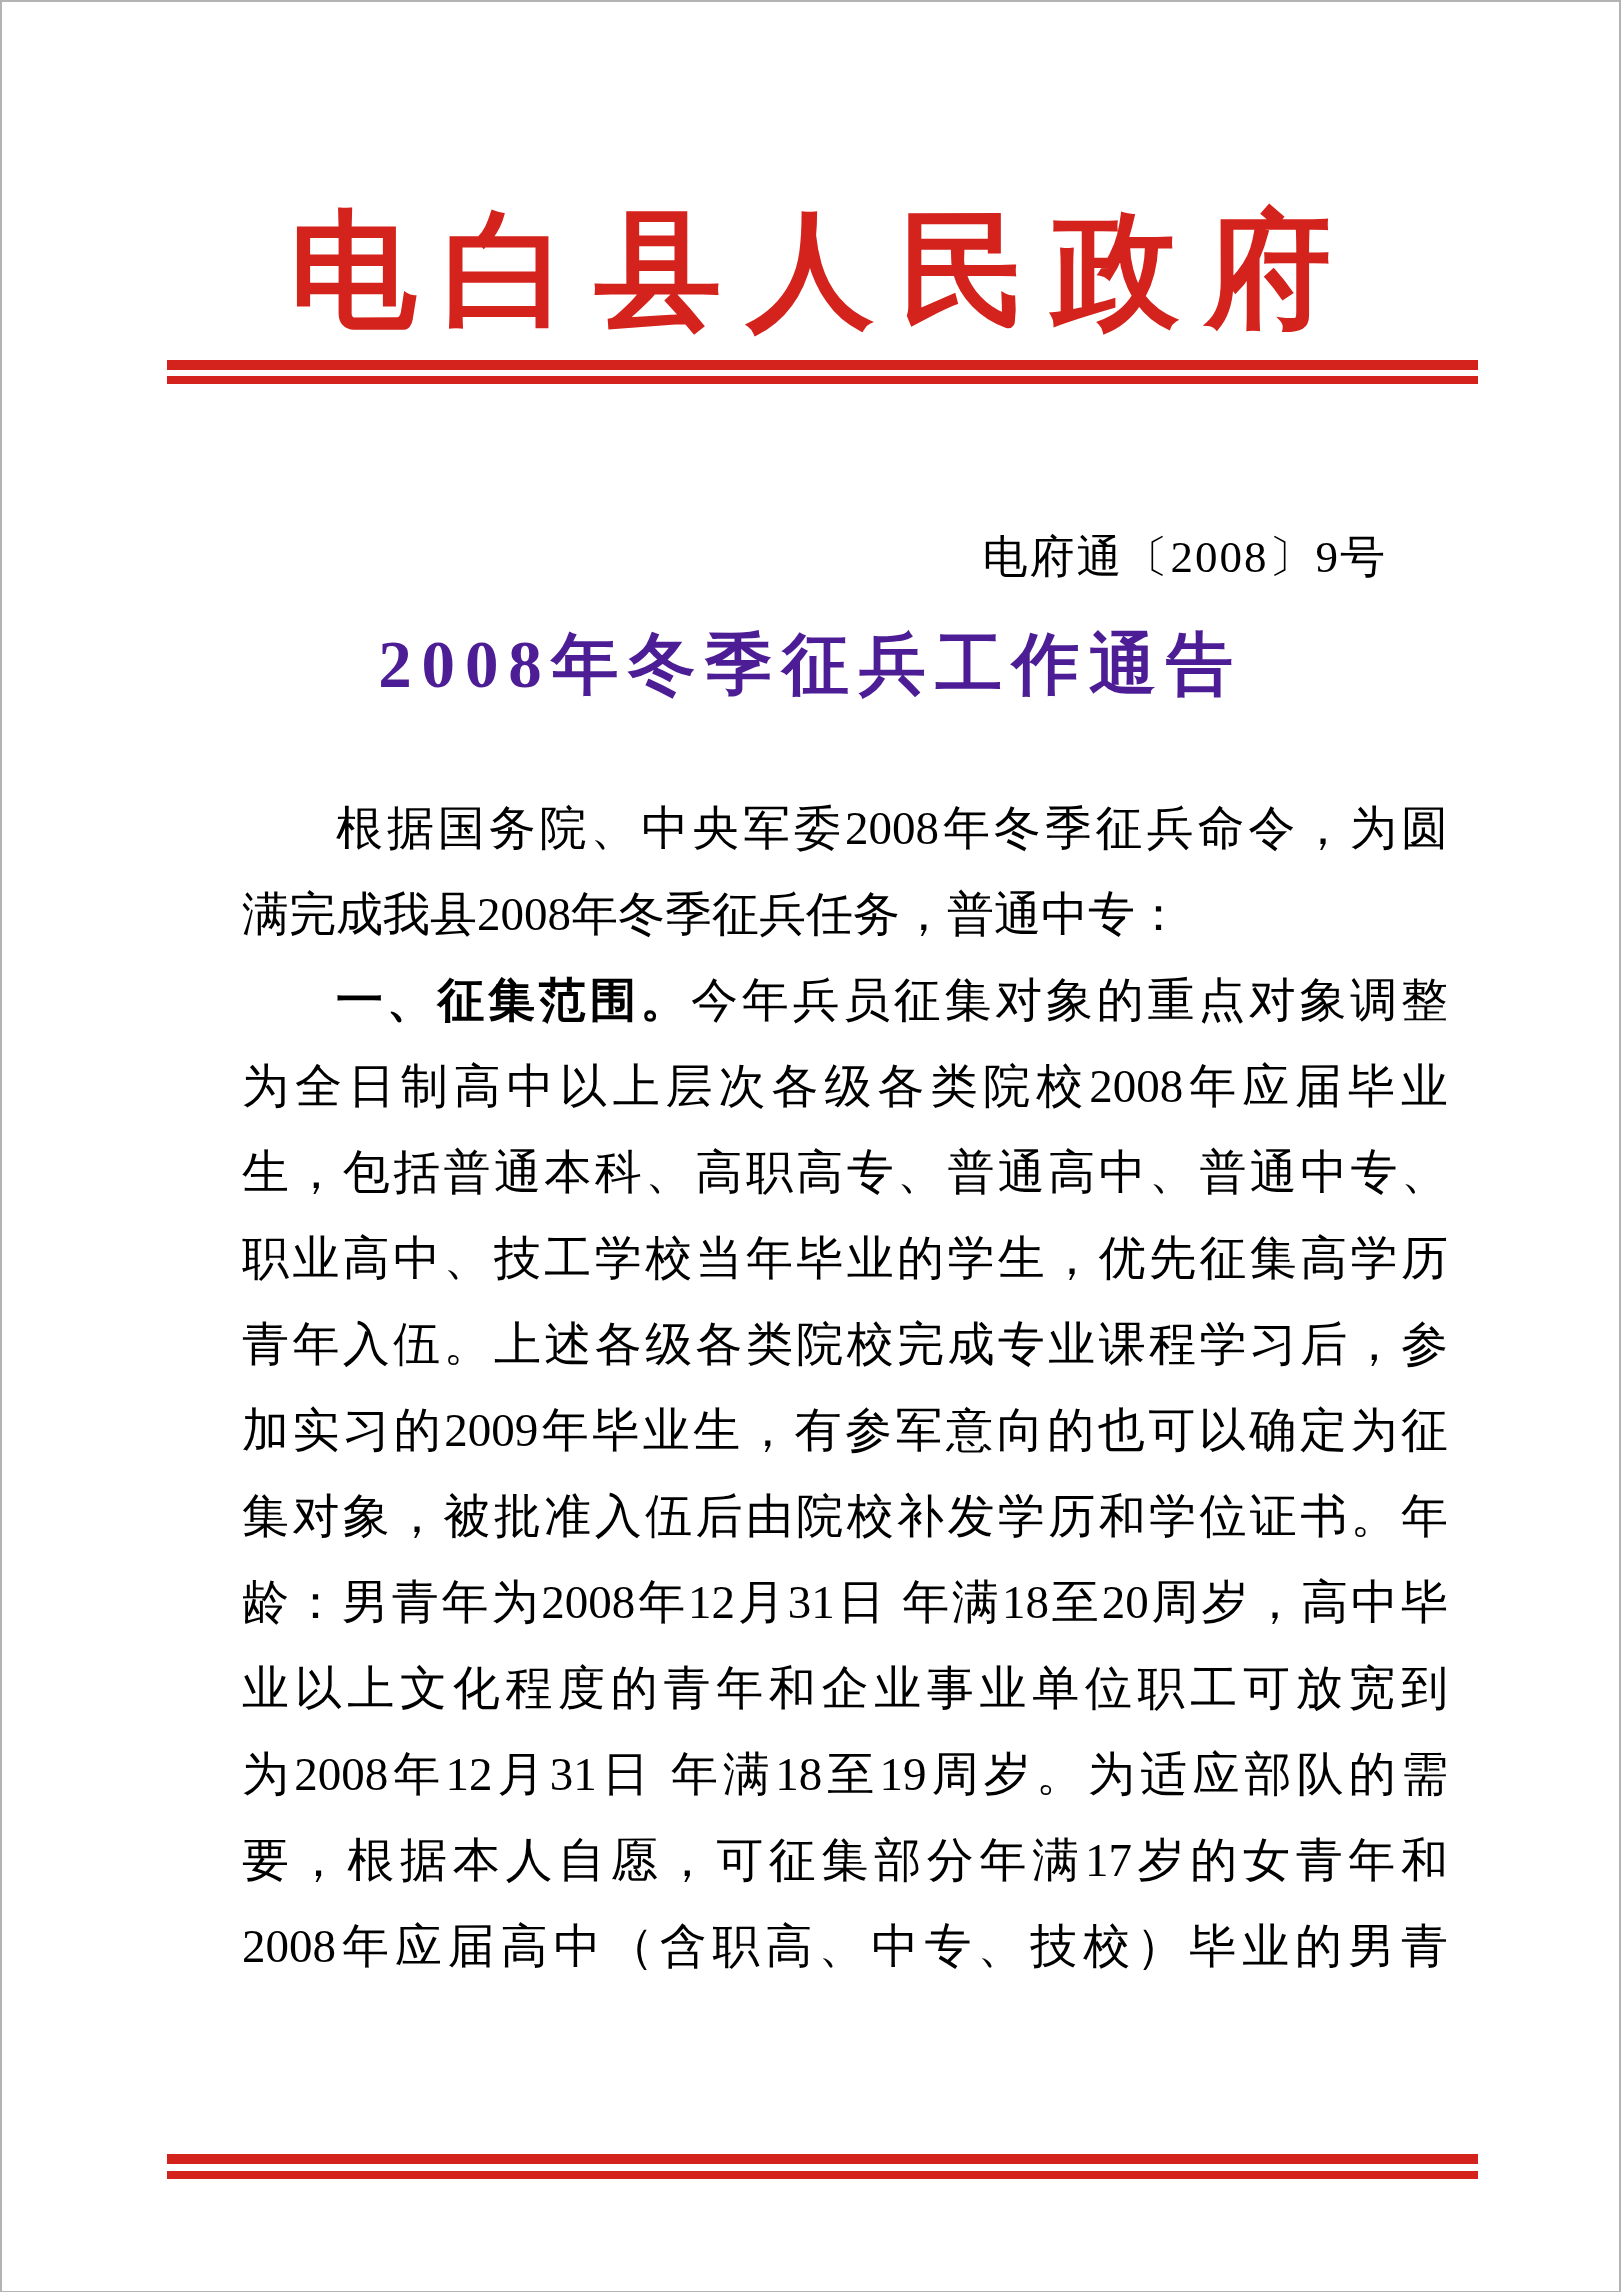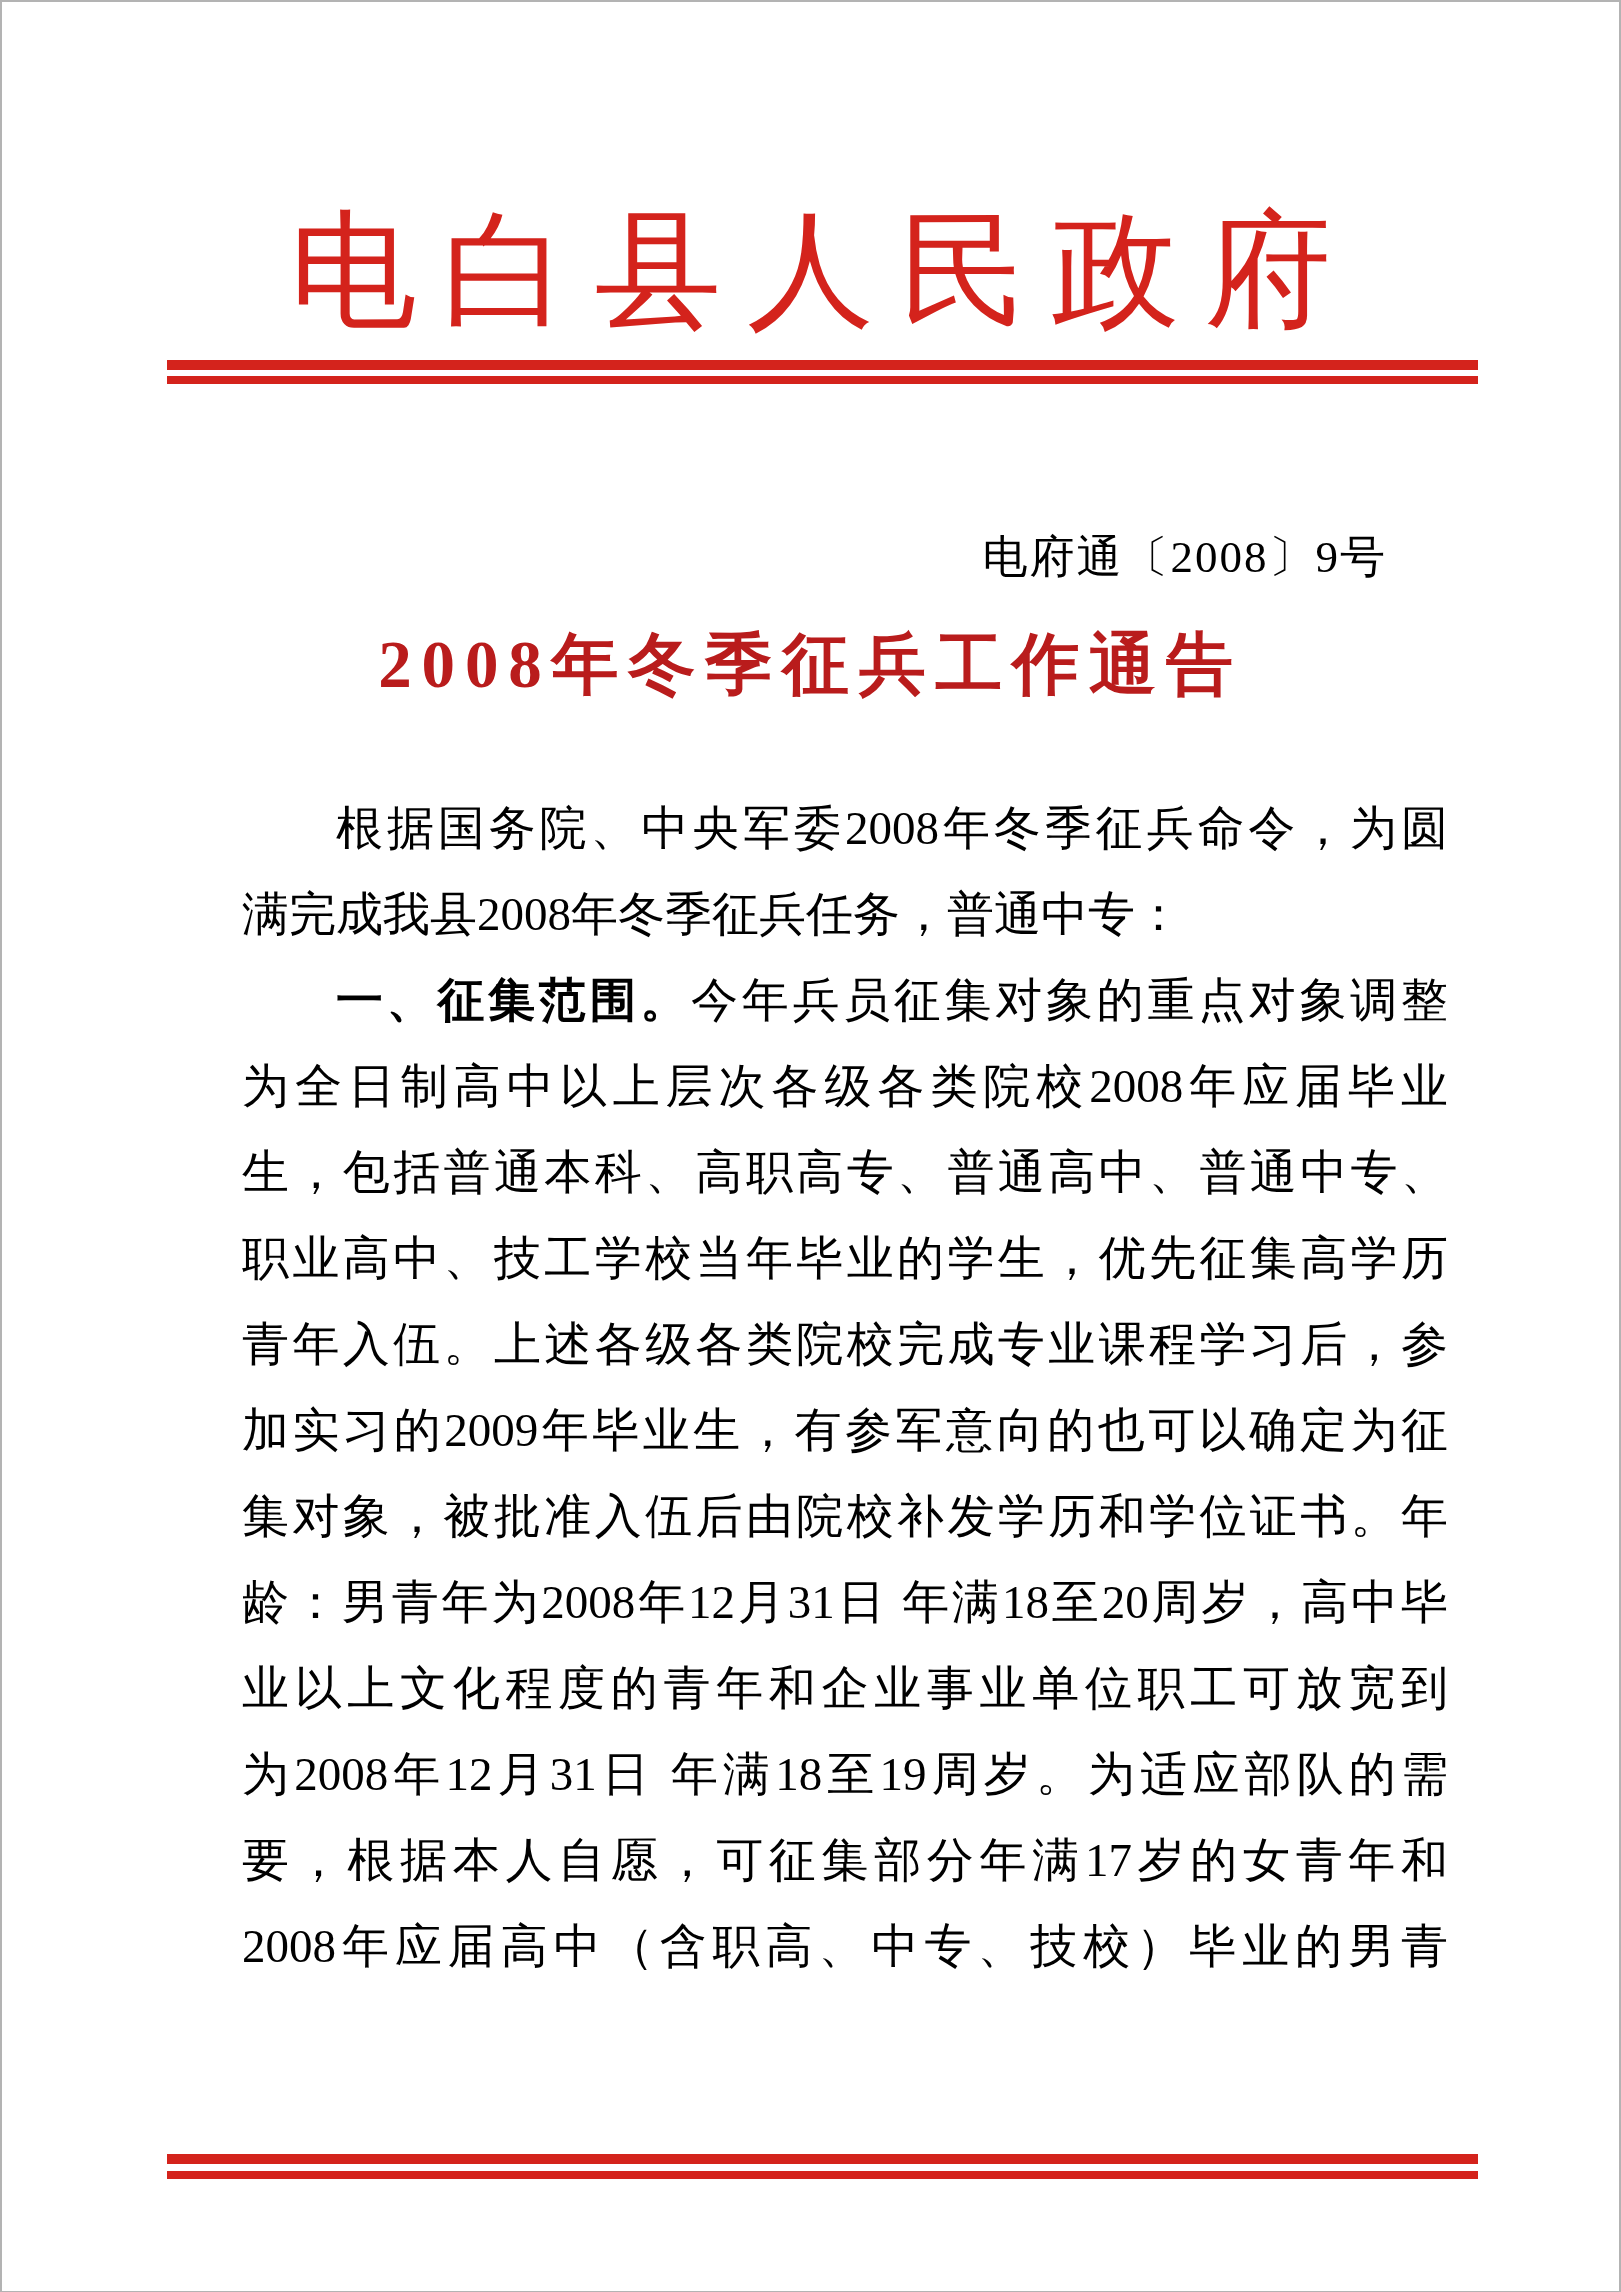--- a/index.html
+++ b/index.html
@@ -20,21 +20,21 @@
   }
   
   .org-title {
     position: absolute;
     top: 196px;
     left: 0;
     width: 100%;
     text-align: center;
     font-size: 127px;
     line-height: 147px;
-    font-weight: 400;
+    font-weight: 700;
     color: #d4231c;
     letter-spacing: 25.5px;
     text-indent: 25.5px;
     white-space: nowrap;
   }
   .rule {
     position: absolute;
     left: 165px;
     right: 141px;
     background: #d4231c;
@@ -58,21 +58,21 @@
   .doc-title {
     position: absolute;
     top: 617px;
     left: 0;
     width: 100%;
     text-align: center;
     font-size: 67px;
     line-height: 90px;
     font-weight: 900;
     letter-spacing: 9.8px;
-    color: #b91c1c;
+    color: #4c1d95;
     white-space: nowrap;
   }
   .body-block {
     position: absolute;
     top: 783px;
     left: 208px;
     width: 1206px;
     font-size: 47px;
     color: #000000;
     margin-left: 32px;

